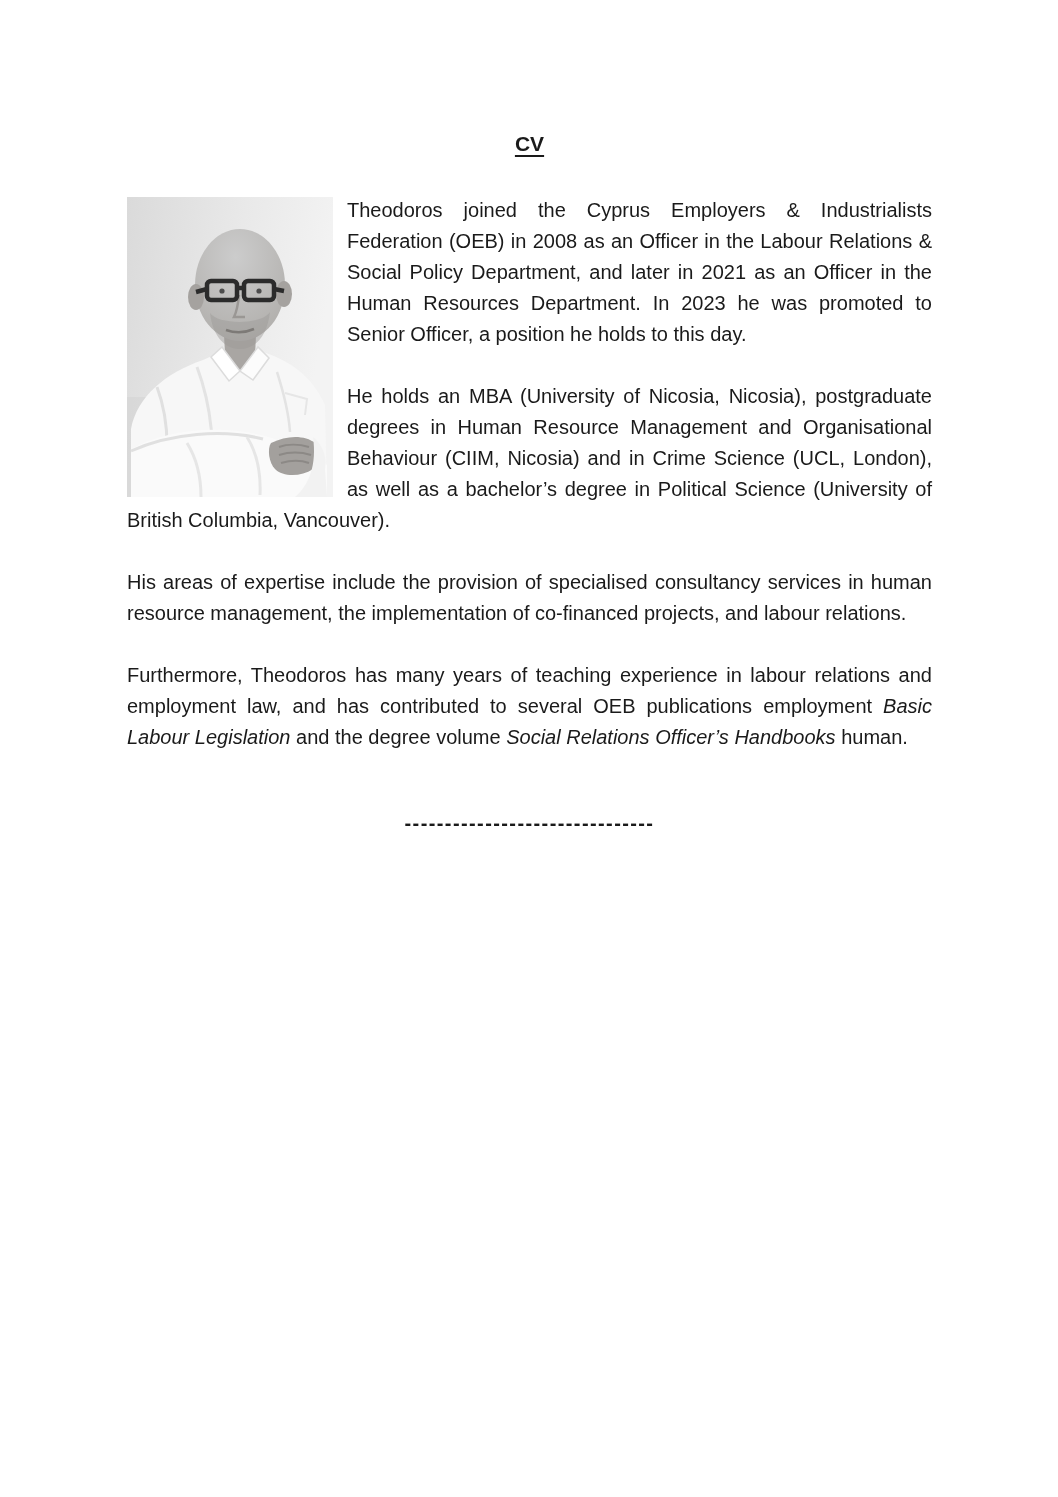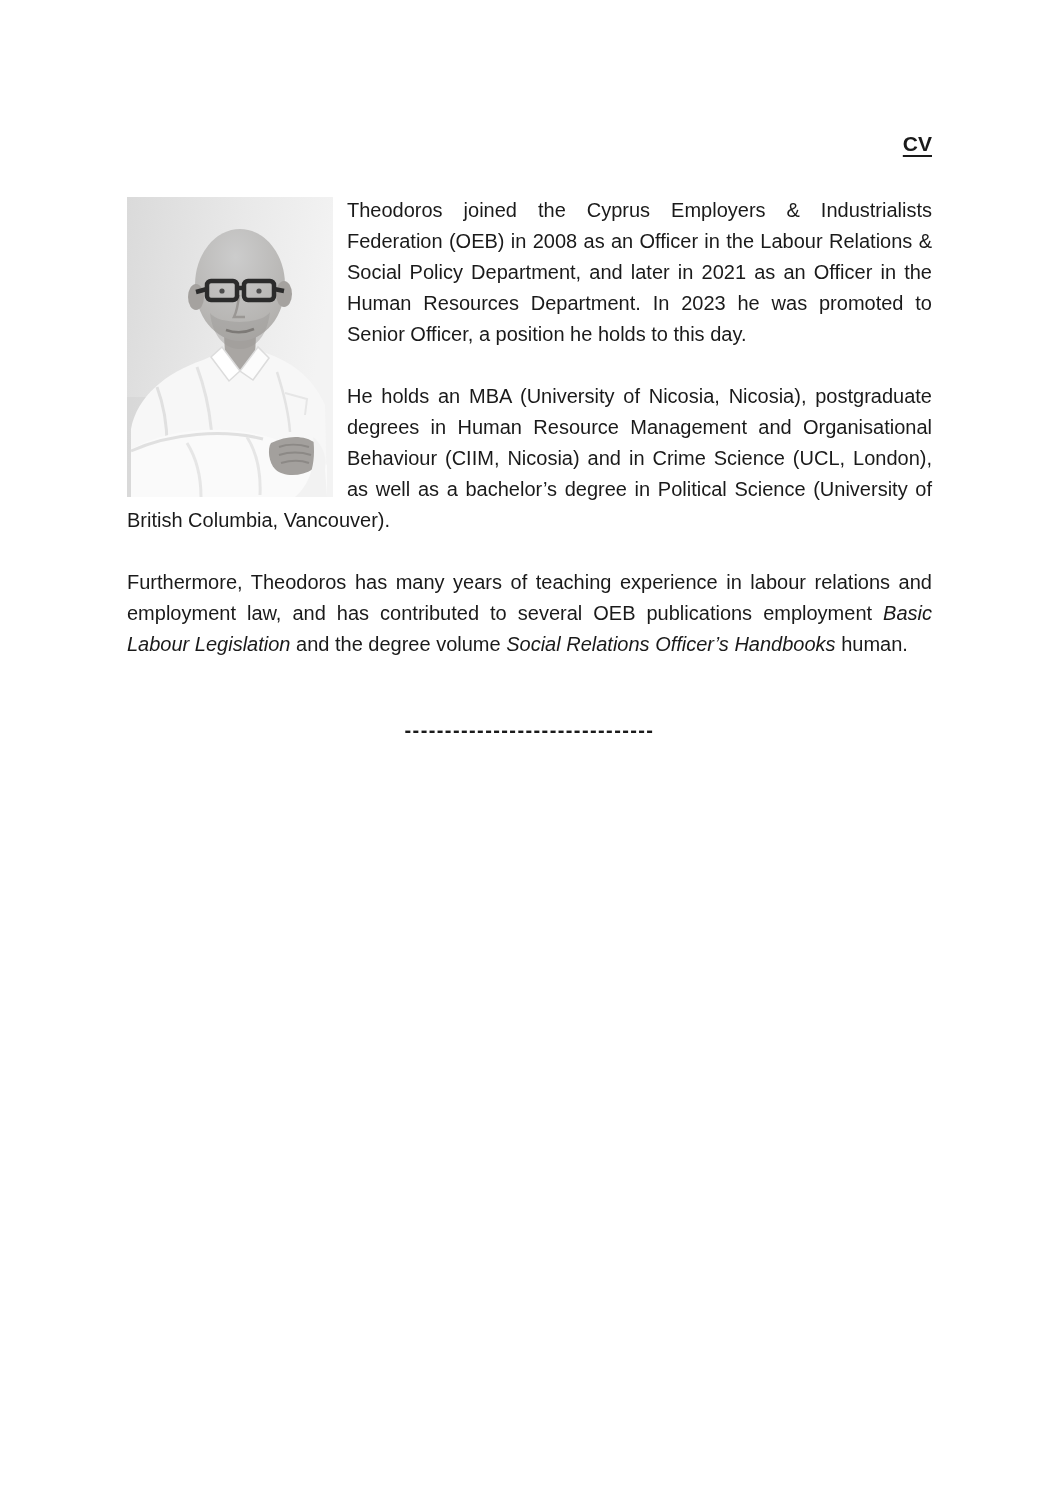--- a/index.html
+++ b/index.html
@@ -16,21 +16,21 @@
     width: 1058px;
     height: 1497px;
     padding: 127px 126px 0 127px;
   }
   .doc-title {
     text-align: center;
     font-weight: bold;
     font-size: 21px;
     line-height: 33px;
   }
-  .title-line { display: block; text-align: right; }
+  .title-line { display: block; }
   .title-line > span {
     text-decoration: underline;
     text-decoration-thickness: 2px;
     text-underline-offset: 4px;
   }
   .content {
     margin-top: 35px;
     font-size: 20px;
     line-height: 31px;
     text-align: justify;
@@ -134,19 +134,20 @@
         </g>
 
         <path d="M186,240 C196,248 200,260 198,272 L200,300 L168,300 C182,288 190,268 186,240 Z" fill="#f2f2f2"></path>
       </svg>
     </figure>
 
     <p class="para">Theodoros joined the Cyprus Employers &amp; Industrialists Federation (OEB) in 2008 as an Officer in the Labour Relations &amp; Social Policy Department, and later in 2021 as an Officer in the Human Resources Department. In 2023 he was promoted to Senior Officer, a position he holds to this day.</p>
 
     <p class="para">He holds an MBA (University of Nicosia, Nicosia), postgraduate degrees in Human Resource Management and Organisational Behaviour (CIIM, Nicosia) and in Crime Science (UCL, London), as well as a bachelor’s degree in Political Science (University of British Columbia, Vancouver).</p>
 
+    <p class="para">His areas of expertise include the provision of specialised consultancy services in human resource management, the implementation of co-financed projects, and labour relations.</p>
 
     <p class="para"><span>Furthermore, Theodoros has many years of teaching experience in labour relations and employment law, and has contributed to several OEB publications employment </span><em>Basic Labour Legislation</em><span> and the degree volume </span><em>Social Relations Officer’s Handbooks</em><span> human.</span></p>
 
     <div class="separator">-------------------------------</div>
 
   </div>
 </div>
 
 </body></html>

